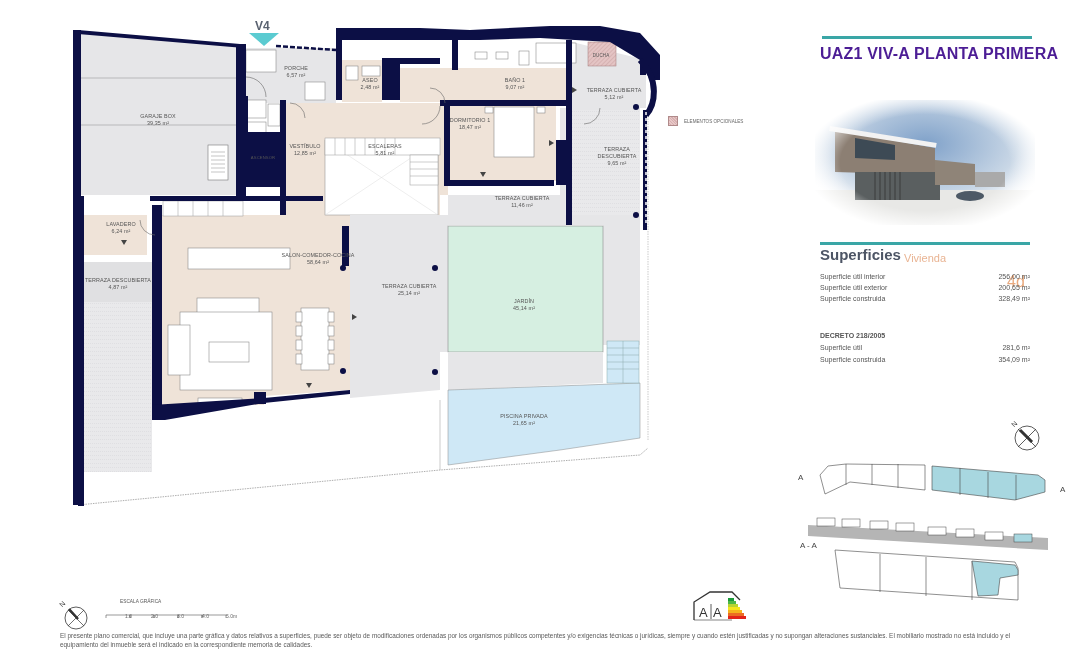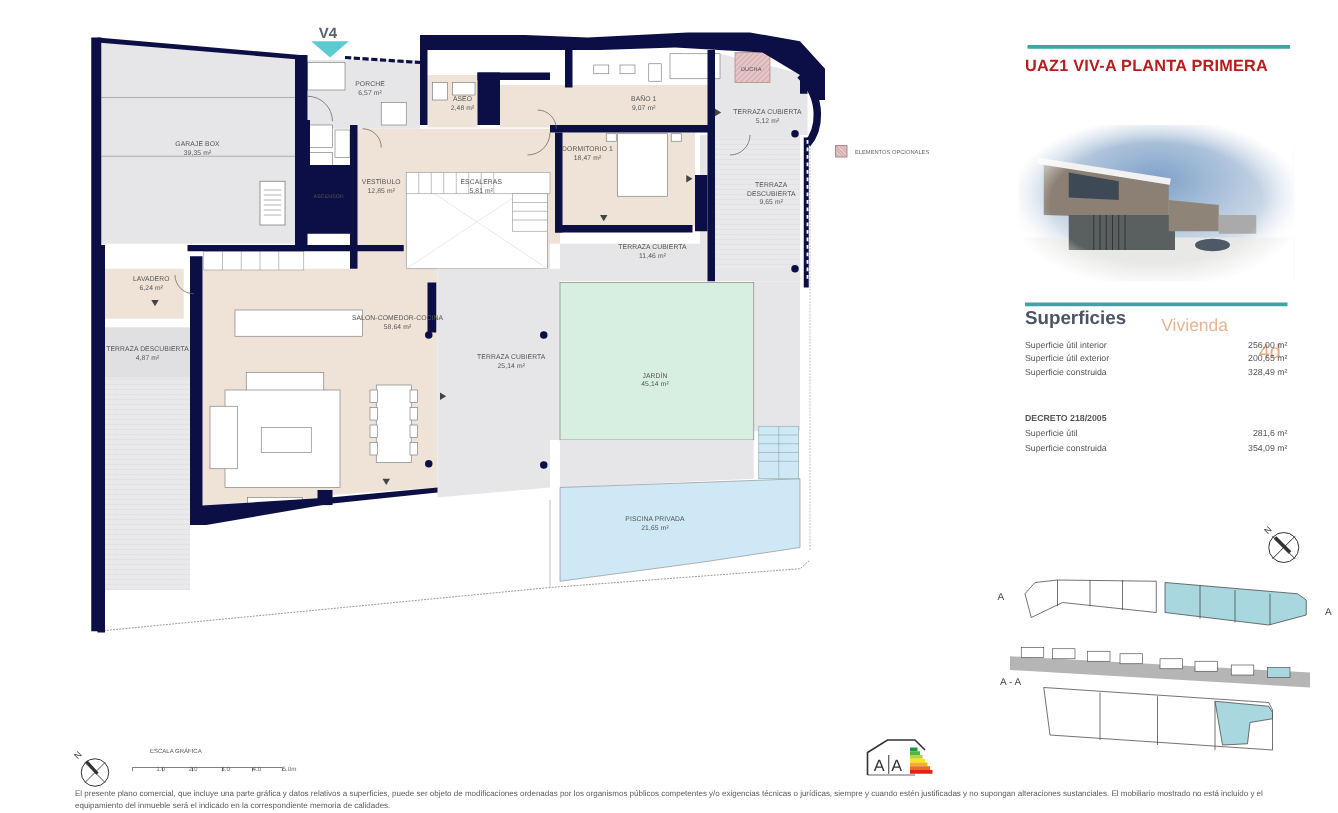--- a/index.html
+++ b/index.html
@@ -16,24 +16,24 @@
   .room-label .area { display: block; text-transform: none; }
 
   .v4-label { position: absolute; left: 255px; top: 19px; font-size: 12px; font-weight: bold; color: #5a6270; }
   .legend-opt { position: absolute; left: 668px; top: 116px; display: flex; align-items: center; gap: 6px; }
   .legend-opt .swatch { width: 10px; height: 10px; border: 1px solid #b08a8a;
     background: repeating-linear-gradient(45deg, #e9c8c8 0 1px, #d6b0b0 1px 2px); }
   .legend-opt .txt { font-size: 4.6px; color: #666; text-transform: uppercase; }
 
   
   .accent-line { position: absolute; background: #3aa6a6; height: 3px; }
-  .title { position: absolute; left: 820px; top: 45px; font-size: 13px; font-weight: bold; color: #b91c1c; letter-spacing: 0.2px; }
+  .title { position: absolute; left: 820px; top: 45px; font-size: 16px; font-weight: bold; color: #4c1d95; letter-spacing: 0.2px; }
   .render { position: absolute; left: 815px; top: 100px; width: 220px; height: 125px; }
   .sup-title { position: absolute; left: 820px; top: 246px; font-size: 15px; font-weight: bold; color: #4d5565; text-align: right; }
-  .viv-label { position: absolute; left: 929px; top: 252px; font-size: 14px; color: #e9b493; }
+  .viv-label { position: absolute; left: 904px; top: 252px; font-size: 11px; color: #e9b493; }
   .viv-code { position: absolute; left: 1007px; top: 245px; font-size: 16px; color: #e9a97e; margin-top: 28px; }
   .row { position: absolute; left: 820px; width: 210px; font-size: 7px; color: #555; display: flex; justify-content: space-between; }
   .decreto { position: absolute; left: 820px; top: 332px; font-size: 7px; font-weight: bold; color: #555; }
 
   .scale-title { position: absolute; left: 120px; top: 599px; font-size: 4.8px; color: #555; text-transform: uppercase; }
   .scale-tick { position: absolute; top: 613px; font-size: 5px; color: #666; }
   .disclaimer { position: absolute; left: 60px; top: 632px; width: 960px; font-size: 6.4px; line-height: 8.5px; color: #5a5a5a; }
   .energy { position: absolute; left: 692px; top: 590px; width: 56px; height: 34px; }
 </style>
 </head>

